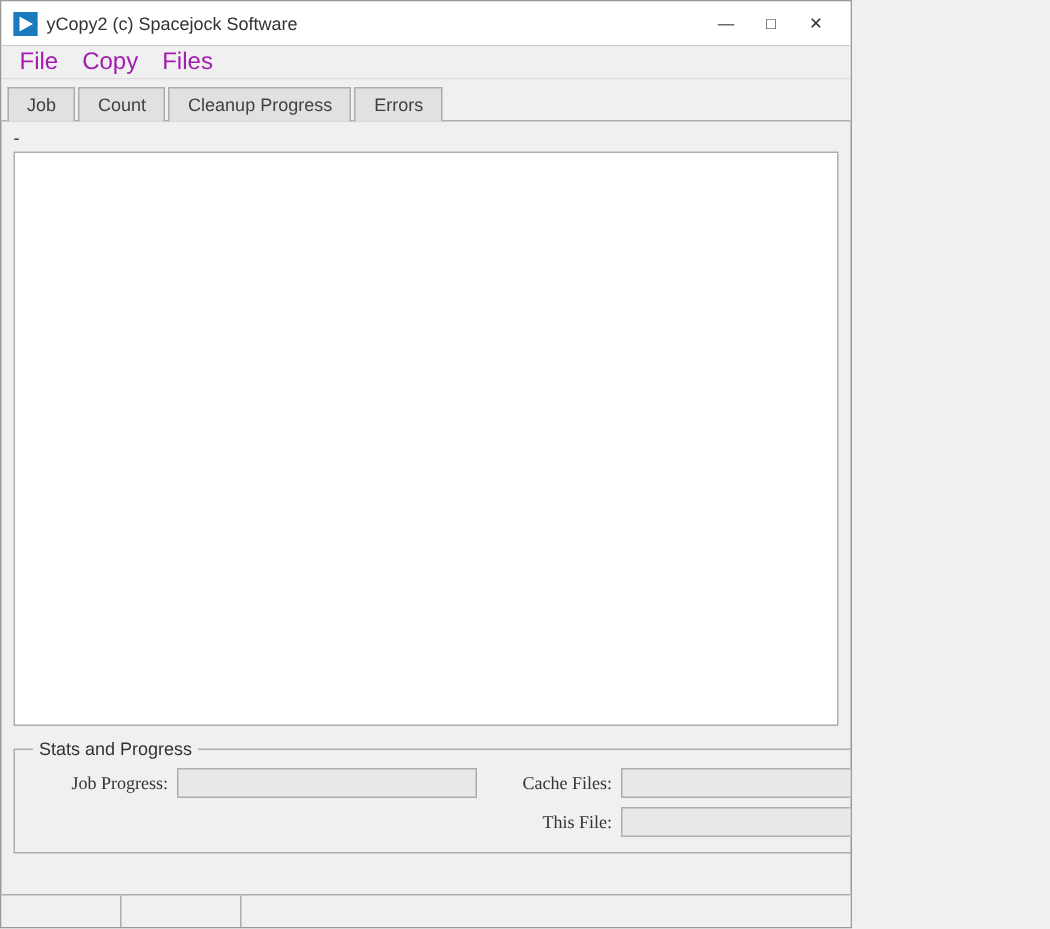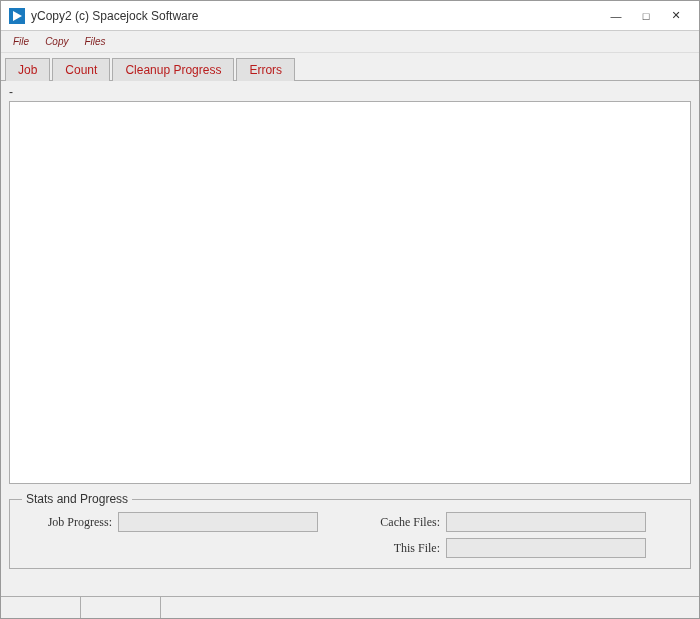--- a/index.html
+++ b/index.html
@@ -11,21 +11,21 @@
     }
 
     body {
       background: #f0f0f0;
       width: 700px;
       height: 619px;
       overflow: hidden;
     }
 
     .window {
-      width: 700px;
+      width: 568px;
       height: 619px;
       background: #f0f0f0;
       border: 1px solid #999;
       display: flex;
       flex-direction: column;
     }
 
     .title-bar {
       background: #fff;
       height: 30px;
@@ -89,40 +89,39 @@
       display: flex;
       align-items: center;
       padding: 0 4px;
       border-bottom: 1px solid #ddd;
       flex-shrink: 0;
     }
 
     .menu-item {
       padding: 2px 8px;
       cursor: pointer;
-      color: #7f1d1d;
-      font-size: 10px;
-      font-style: italic;
+      color: #a21caf;
+      font-size: 16px;
     }
 
     .tab-bar {
       display: flex;
       background: #f0f0f0;
       padding: 4px 4px 0 4px;
       border-bottom: 1px solid #adadad;
       flex-shrink: 0;
     }
 
     .tab {
       padding: 4px 12px;
       cursor: pointer;
       border: 1px solid #adadad;
       border-bottom: none;
       background: #e1e1e1;
-      color: #b91c1c;
+      color: #404040;
       margin-right: 2px;
       font-size: 12px;
       position: relative;
       top: 1px;
     }
 
     .tab.active {
       background: #f0f0f0;
       border-bottom: 1px solid #f0f0f0;
       font-weight: normal;

